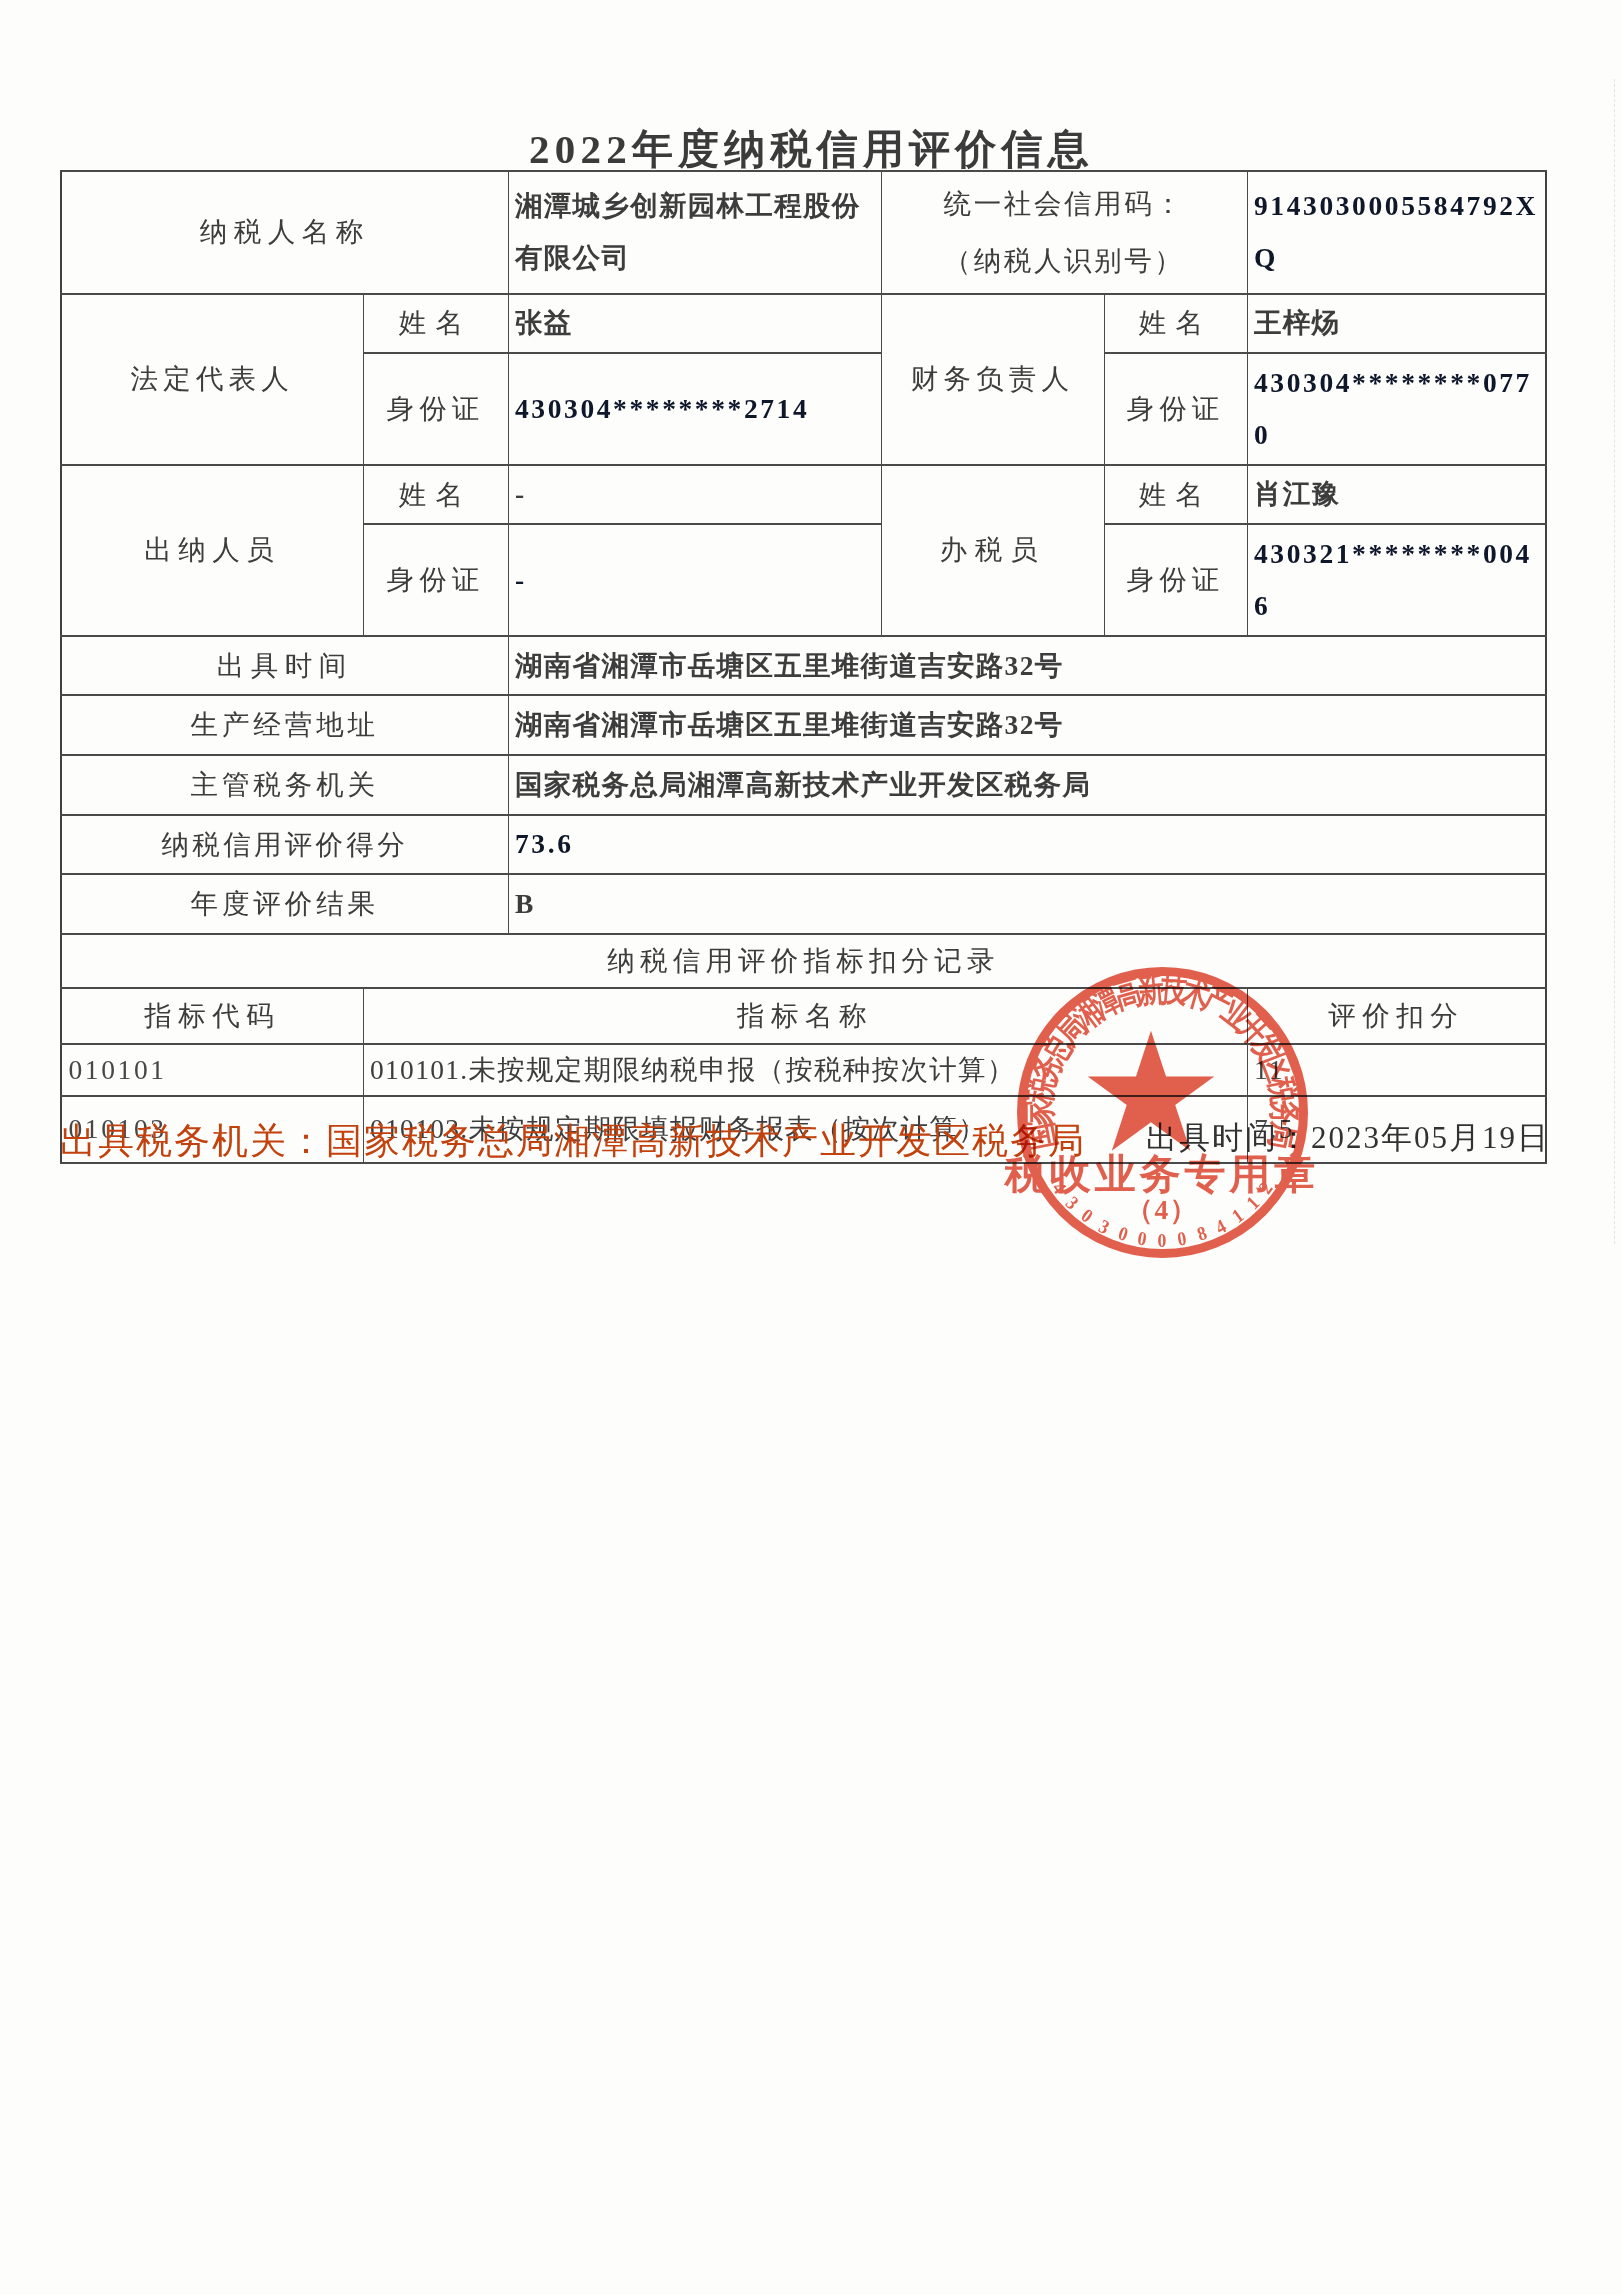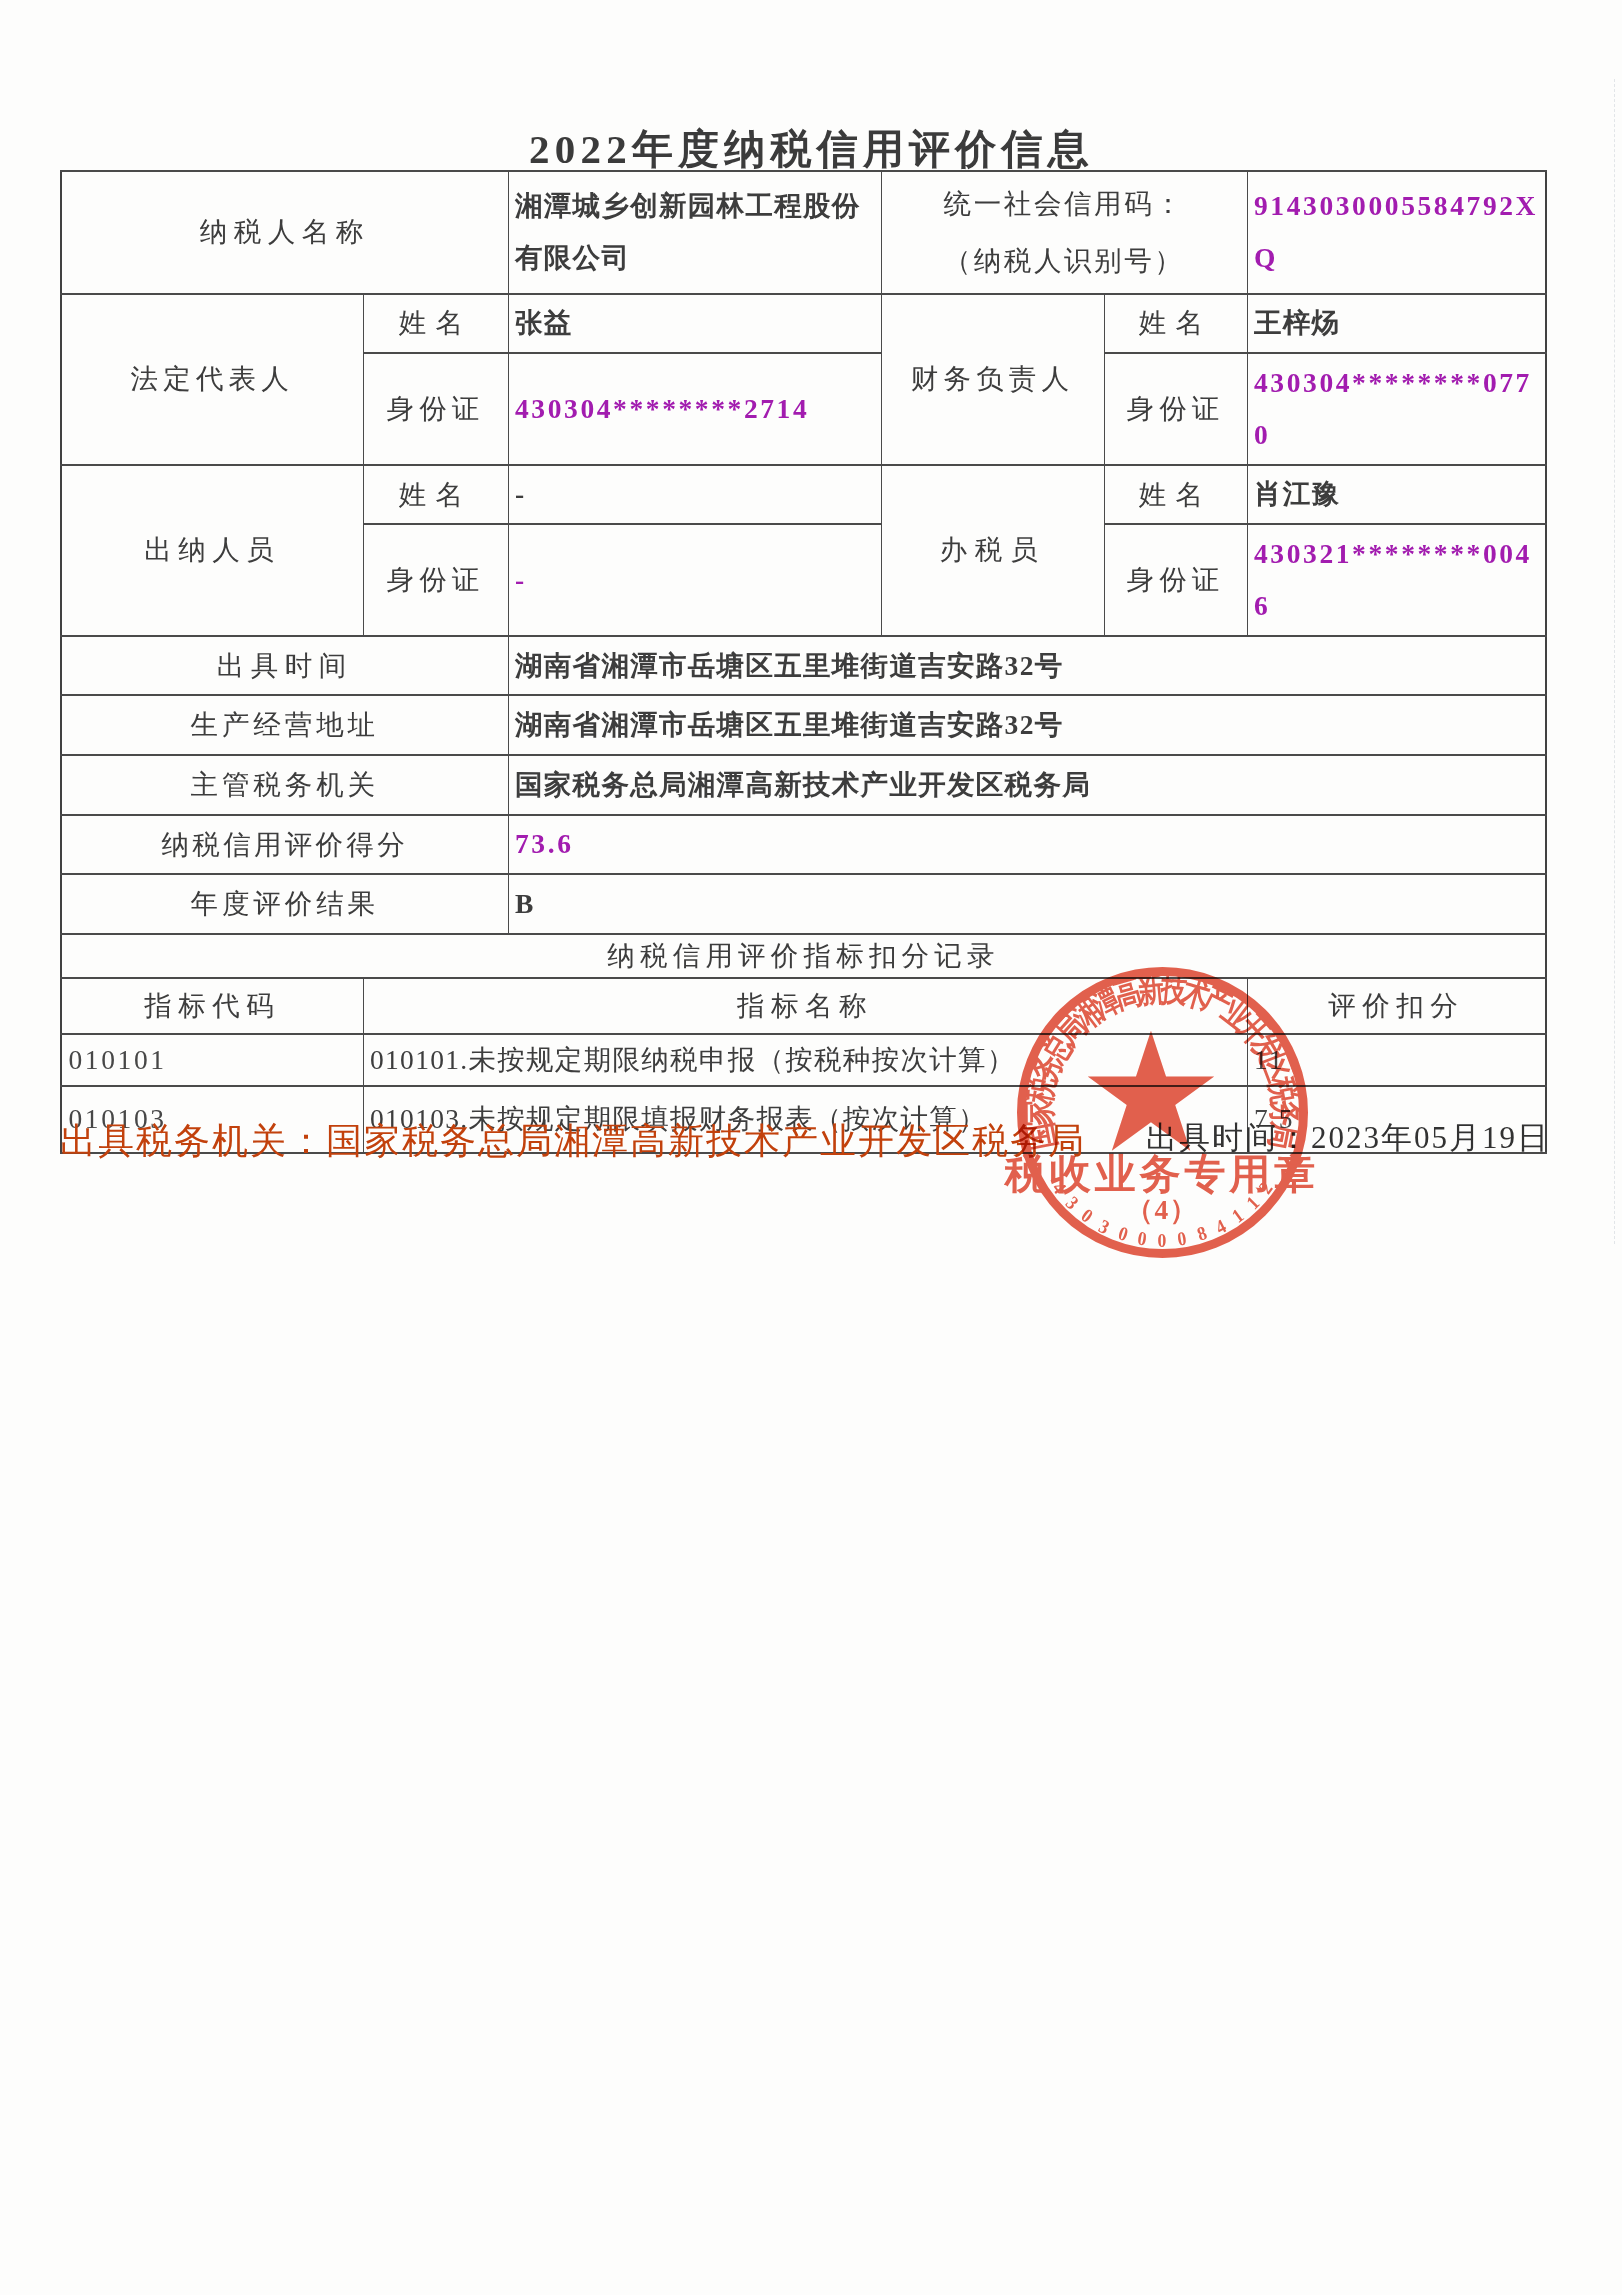--- a/index.html
+++ b/index.html
@@ -44,21 +44,21 @@
   }
   td.lbl-sm { text-align: center; letter-spacing: 9.2px; white-space: nowrap; }
   td.val {
     text-align: left;
     padding-left: 13px;
     line-height: 1.9;
     letter-spacing: 1.3px;
     word-break: break-all;
     font-weight: bold;
   }
-  td.num { letter-spacing: 2.6px; color: #a21caf; }
+  td.num { letter-spacing: 2.6px; color: #0f172a; }
   td.section { text-align: center; letter-spacing: 5.2px; }
   td.code-cell { padding-left: 5.2px; letter-spacing: 2.6px; color: #474747; }
   td.ded-name { padding-left: 10.5px; letter-spacing: 1.3px; white-space: nowrap; }
   td.points { padding-left: 14.4px; letter-spacing: 2px; color: #474747; }
   .cc-line { line-height: 2.1; text-align: center; letter-spacing: 2.6px; white-space: nowrap; }
   .footer-left {
     position: absolute;
     left: 60px; top: 1117px;
     font-size: 36px;
     letter-spacing: 2px;
@@ -204,21 +204,21 @@
   <tr style="height:52px">
     <td colspan="2" class="lbl" style="letter-spacing:3.3px">纳税信用评价得分</td>
     <td colspan="4" class="val num">73.6</td>
   </tr>
 
   <tr style="height:52px">
     <td colspan="2" class="lbl" style="letter-spacing:3.9px">年度评价结果</td>
     <td colspan="4" class="val">B</td>
   </tr>
 
-  <tr style="height:44px">
+  <tr style="height:54px">
     <td colspan="6" class="section">纳税信用评价指标扣分记录</td>
   </tr>
 
   <tr style="height:56px">
     <td class="lbl">指标代码</td>
     <td colspan="4" class="lbl">指标名称</td>
     <td class="lbl">评价扣分</td>
   </tr>
 
   <tr style="height:52px">

